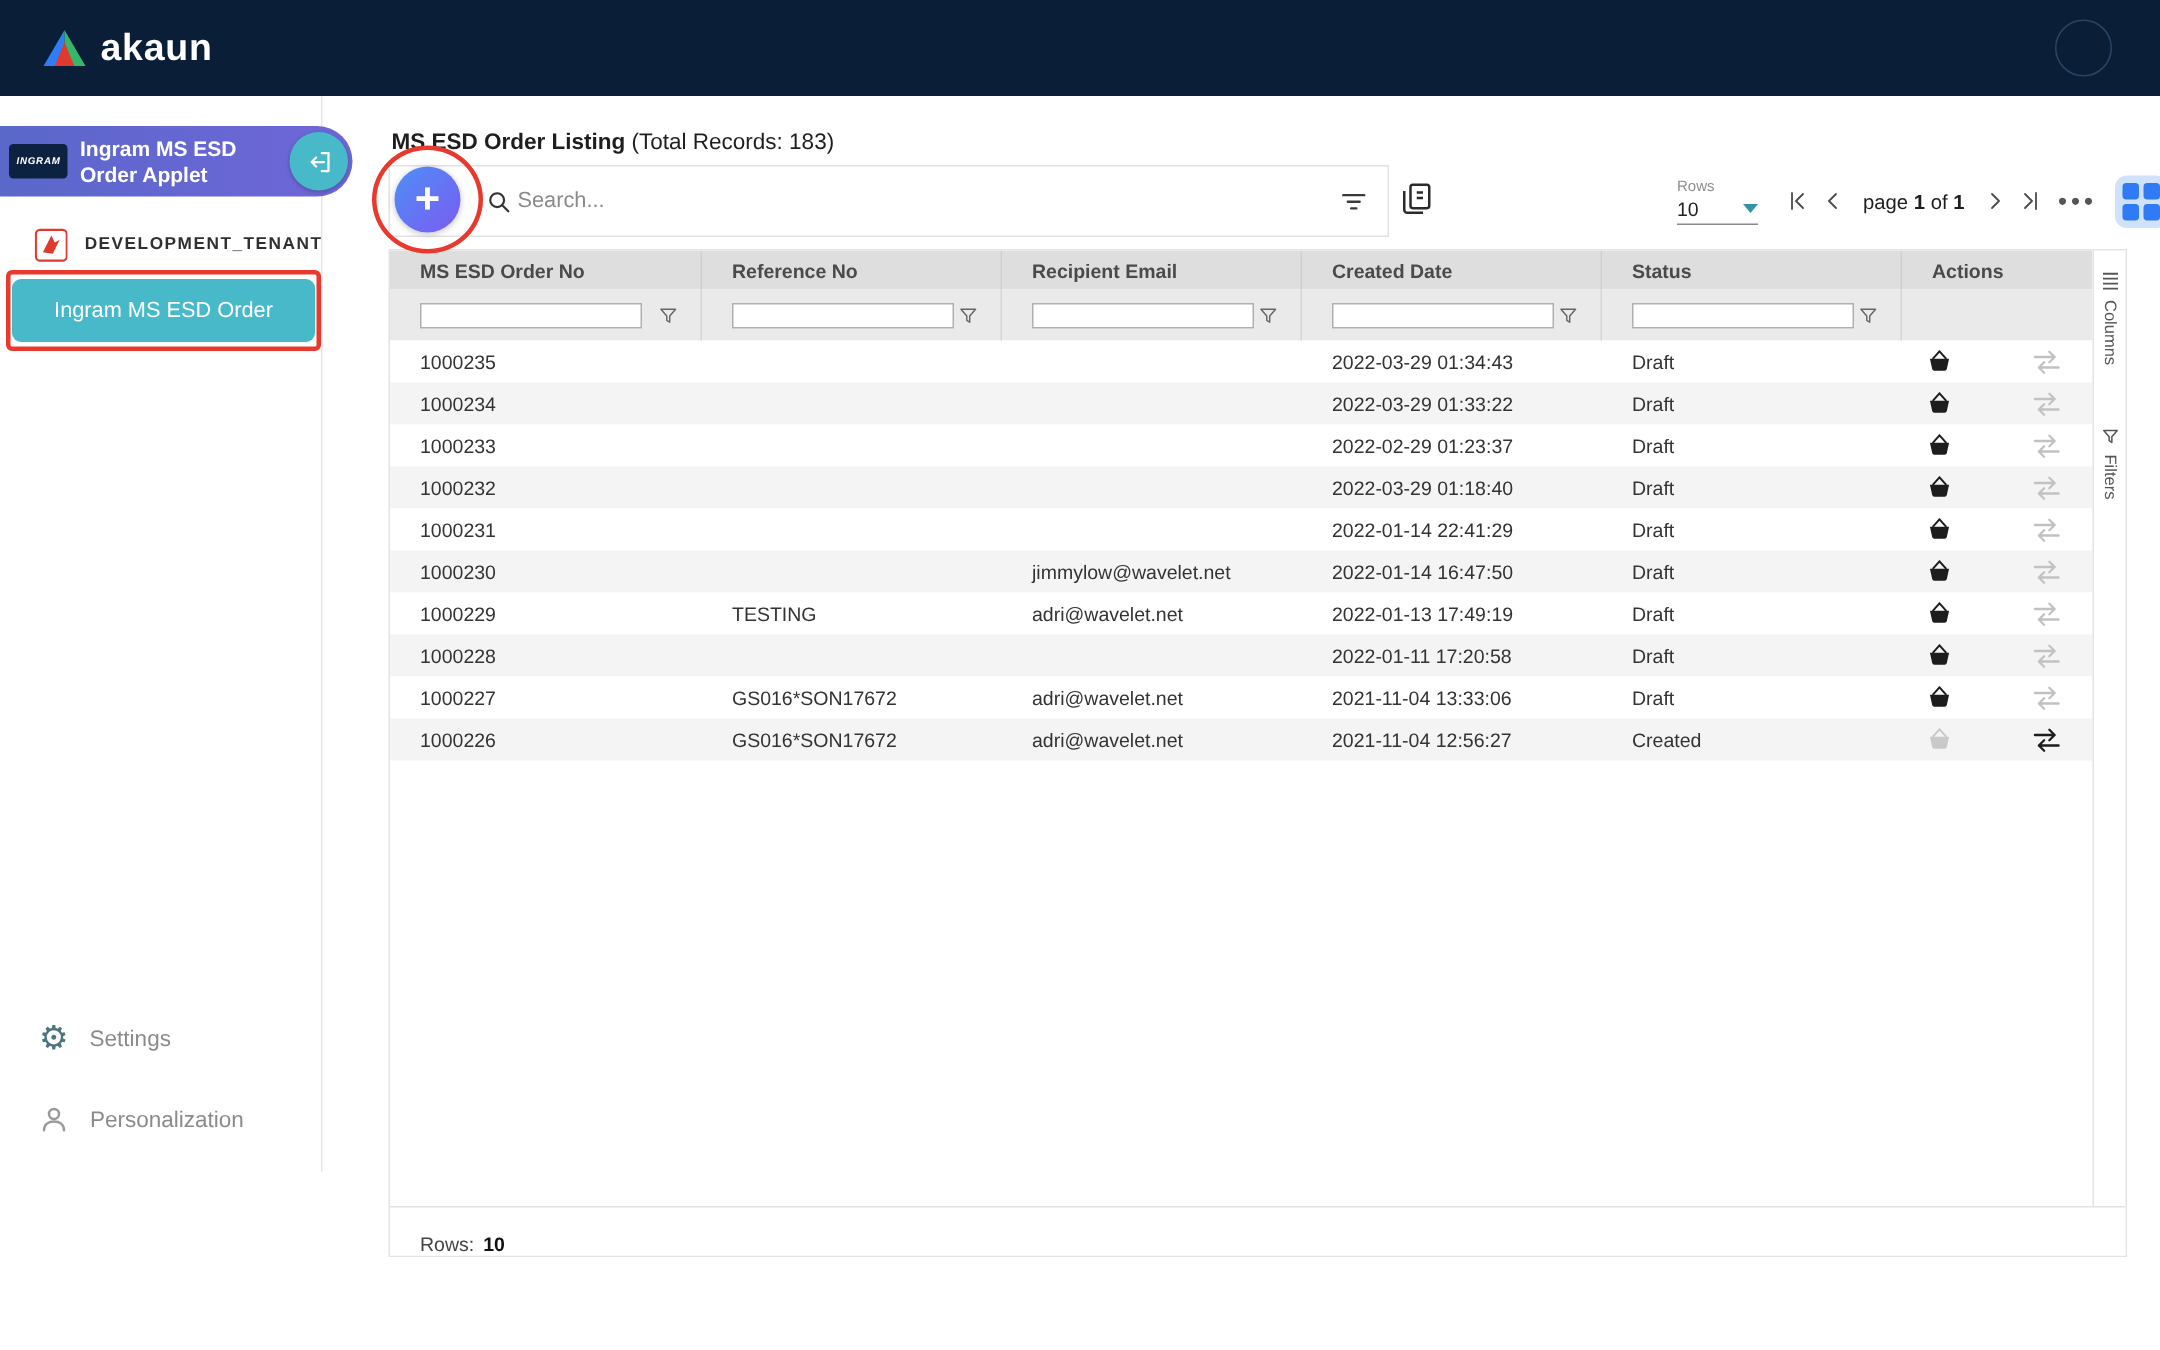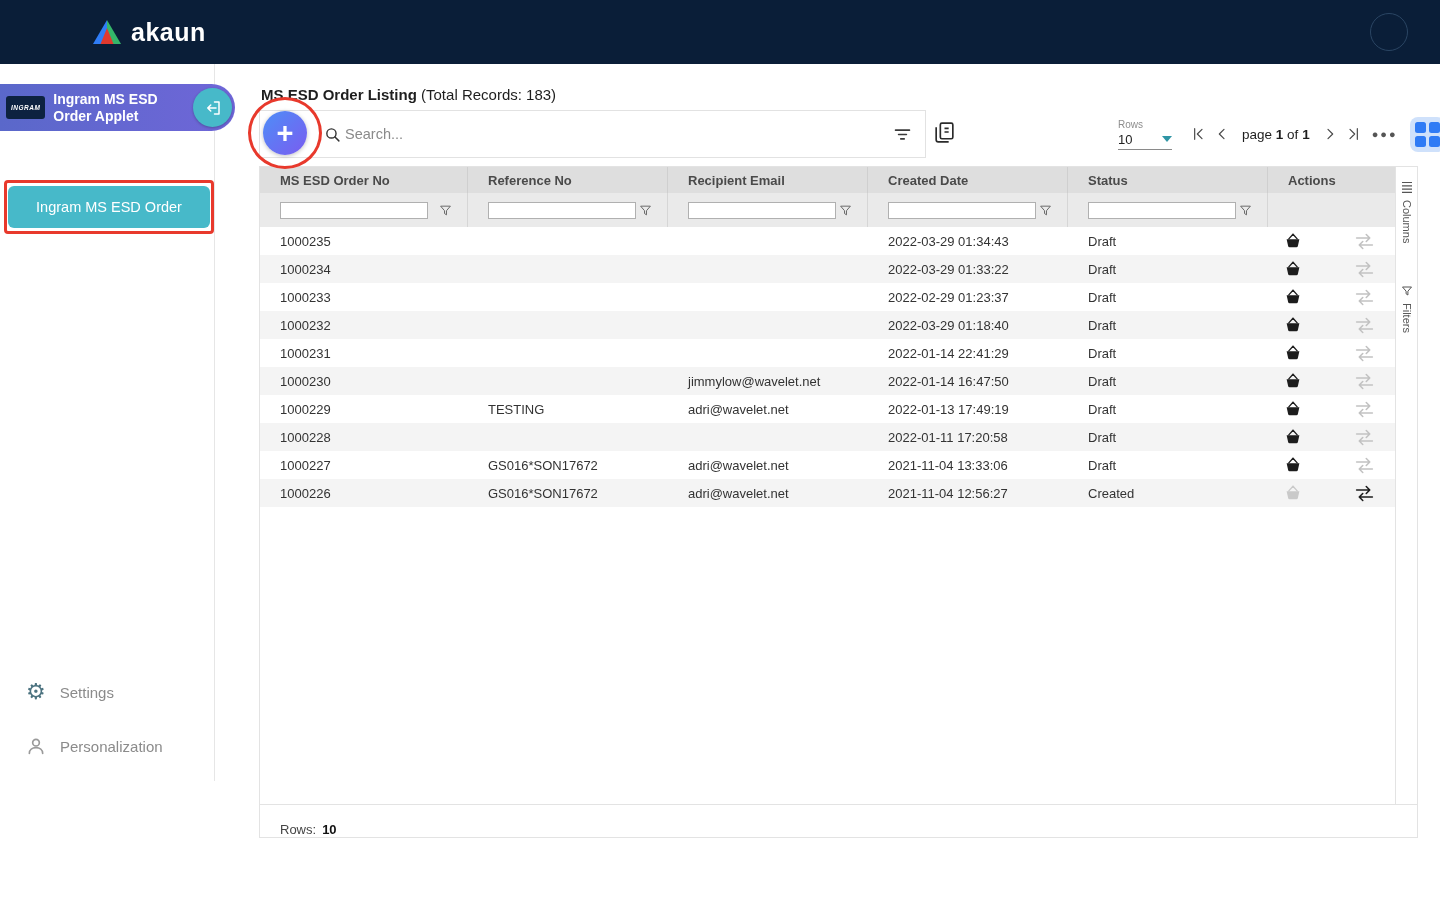--- a/index.html
+++ b/index.html
@@ -5,21 +5,21 @@
   * { box-sizing: border-box; margin: 0; padding: 0; }
   html,body { width:1440px; height:900px; }
   body {
     font-family: "Liberation Sans", sans-serif;
     background:#ffffff; color:#333; position:relative; overflow:hidden;
   }
 
   
   .topbar { position:absolute; left:0; top:0; width:1440px; height:64px;
     background:#0a1e38; display:flex; align-items:center; justify-content:space-between;
-    padding:0 32px 0 92px;gap:11px; }
+    padding:0 32px 0 28px;gap:11px; }
   .brand { display:flex; align-items:center; gap:9px; cursor:pointer; }
   .brand-text { color:#fff; font-size:25px; font-weight:bold; letter-spacing:.5px; }
   .avatar { width:38px; height:38px; border-radius:50%;
     background: radial-gradient(circle at 50% 30%, #e6d2b4 0 36%, #8fab c 0, #6f94b8 37%, #3c5b7a 100%);
     border:1px solid #2a4563; }
 
   
   .sidebar { position:absolute; left:0; top:64px; width:215px; height:717px;
     background:#fff; border-right:1px solid #e6e6e6; }
   .applet-banner { position:absolute; left:0; top:20px; width:235px; height:47px;
@@ -146,20 +146,27 @@
     <span class="applet-badge">INGRAM</span>
     <span class="applet-title">Ingram MS ESD Order Applet</span>
     <span class="exit-btn">
       <svg width="18" height="18" viewBox="0 0 24 24" fill="none" stroke="#ffffff" stroke-width="2" stroke-linecap="round" stroke-linejoin="round">
         <path d="M14 4 h6 v16 h-6"></path>
         <path d="M16 12 H5 M5 12 l4 -4 M5 12 l4 4"></path>
       </svg>
     </span>
   </div>
 
+  <div class="tenant-row">
+    <svg width="23" height="23" viewBox="0 0 24 24">
+      <rect x="1" y="1" width="22" height="22" rx="3" fill="#ffffff" stroke="#e0392e" stroke-width="1.5"></rect>
+      <path d="M6 17 L12 5 L14.5 10 L18 8 L13 18 Z" fill="#e0392e"></path>
+    </svg>
+    <span class="tenant-text">DEVELOPMENT_TENANT</span>
+  </div>
 
   <div class="module-wrap">
     <button class="module-btn">Ingram MS ESD Order</button>
     <div class="annot-rect"></div>
   </div>
 
   <div class="sb-footer">
     <div class="sb-item">
       <span class="gear-glyph">⚙</span>
       <span class="sb-item-label">Settings</span>

